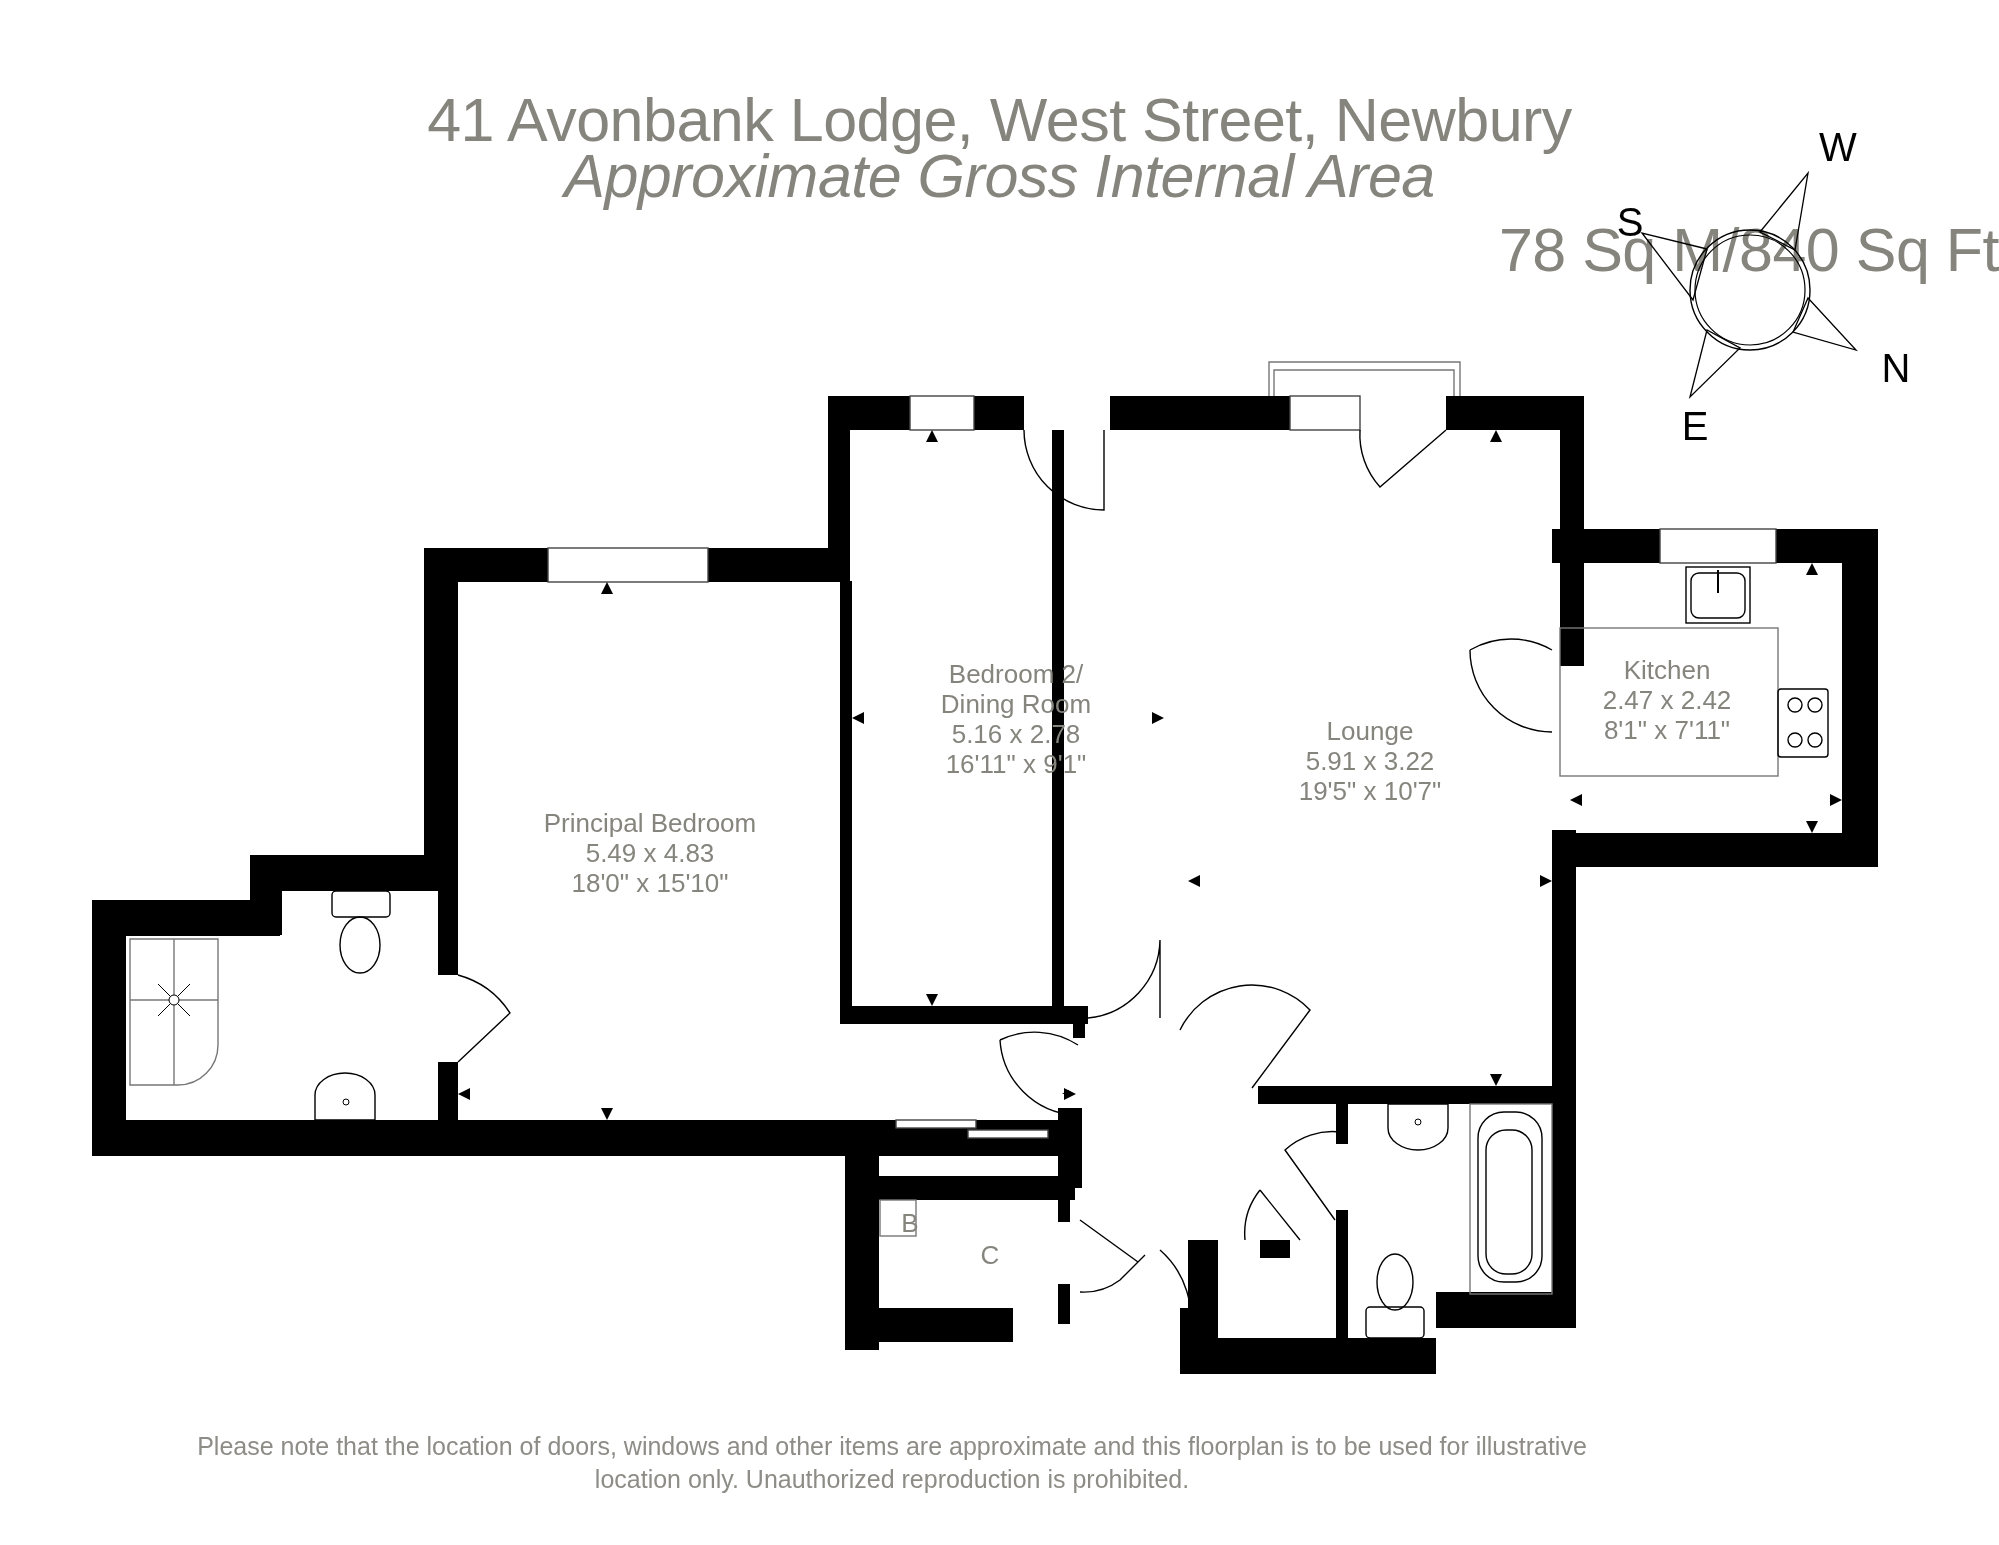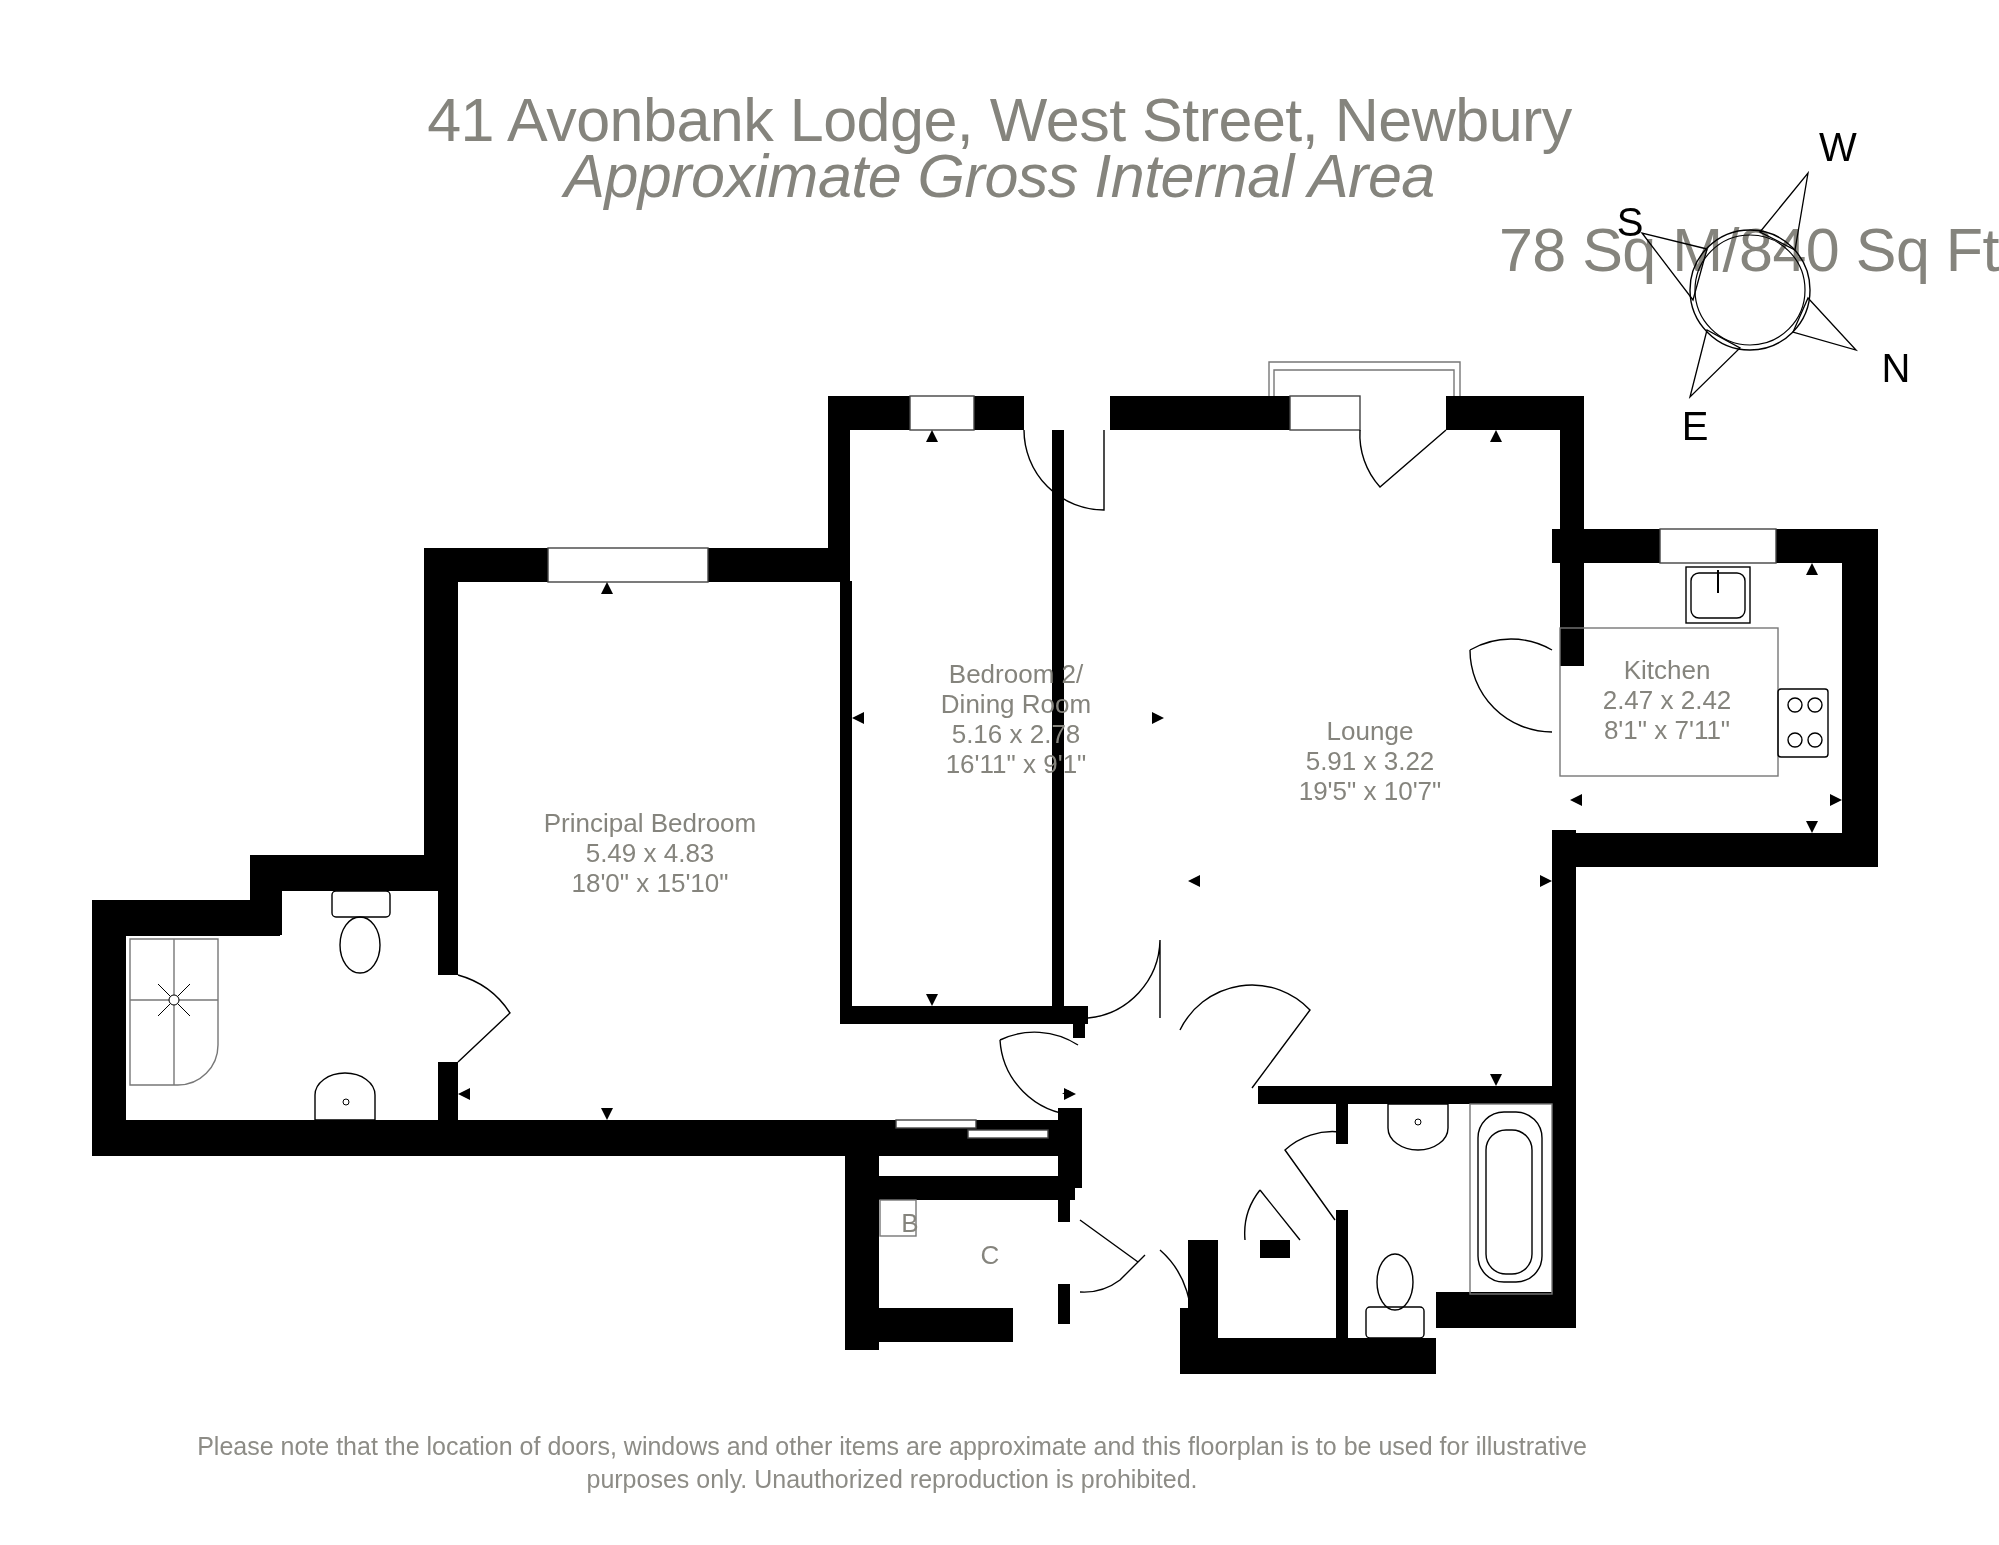--- a/index.html
+++ b/index.html
@@ -213,13 +213,13 @@
   <g>
     <text class="room-label" x="1667" y="679">Kitchen</text>
     <text class="room-label" x="1667" y="709">2.47 x 2.42</text>
     <text class="room-label" x="1667" y="739">8'1" x 7'11"</text>
   </g>
   <text class="room-label" x="910" y="1232">B</text>
   <text class="room-label" x="990" y="1264">C</text>
 </svg>
 
 <div class="disclaimer" id="d1">Please note that the location of doors, windows and other items are approximate and this floorplan is to be used for illustrative</div>
-<div class="disclaimer" id="d2">purposes only. Unauthorized reproduction is prohibited.</div>
+<div class="disclaimer" id="d2">location only. Unauthorized reproduction is prohibited.</div>
 
 </body></html>

